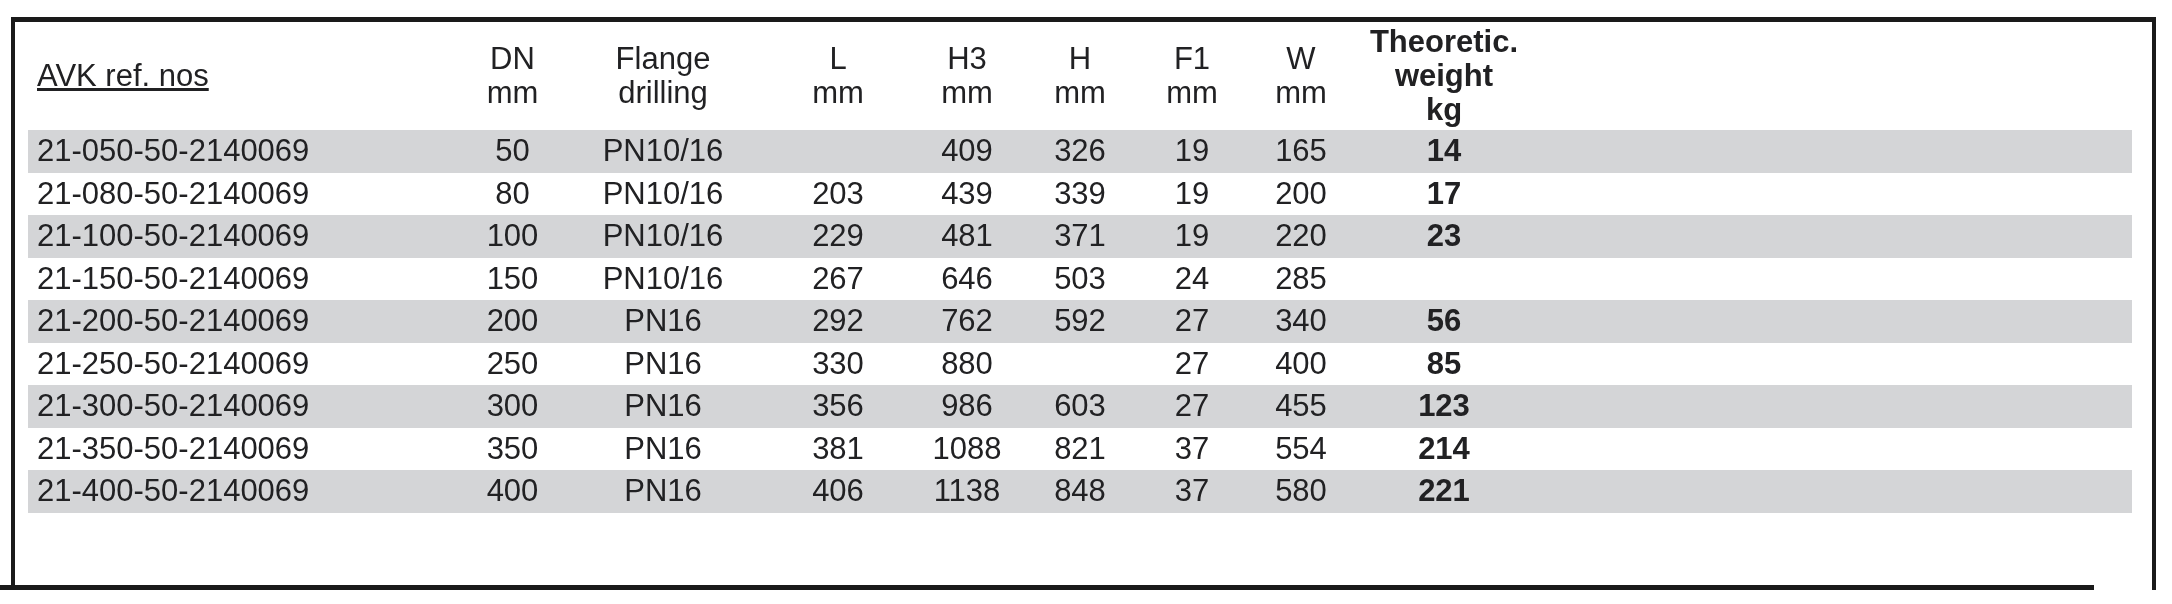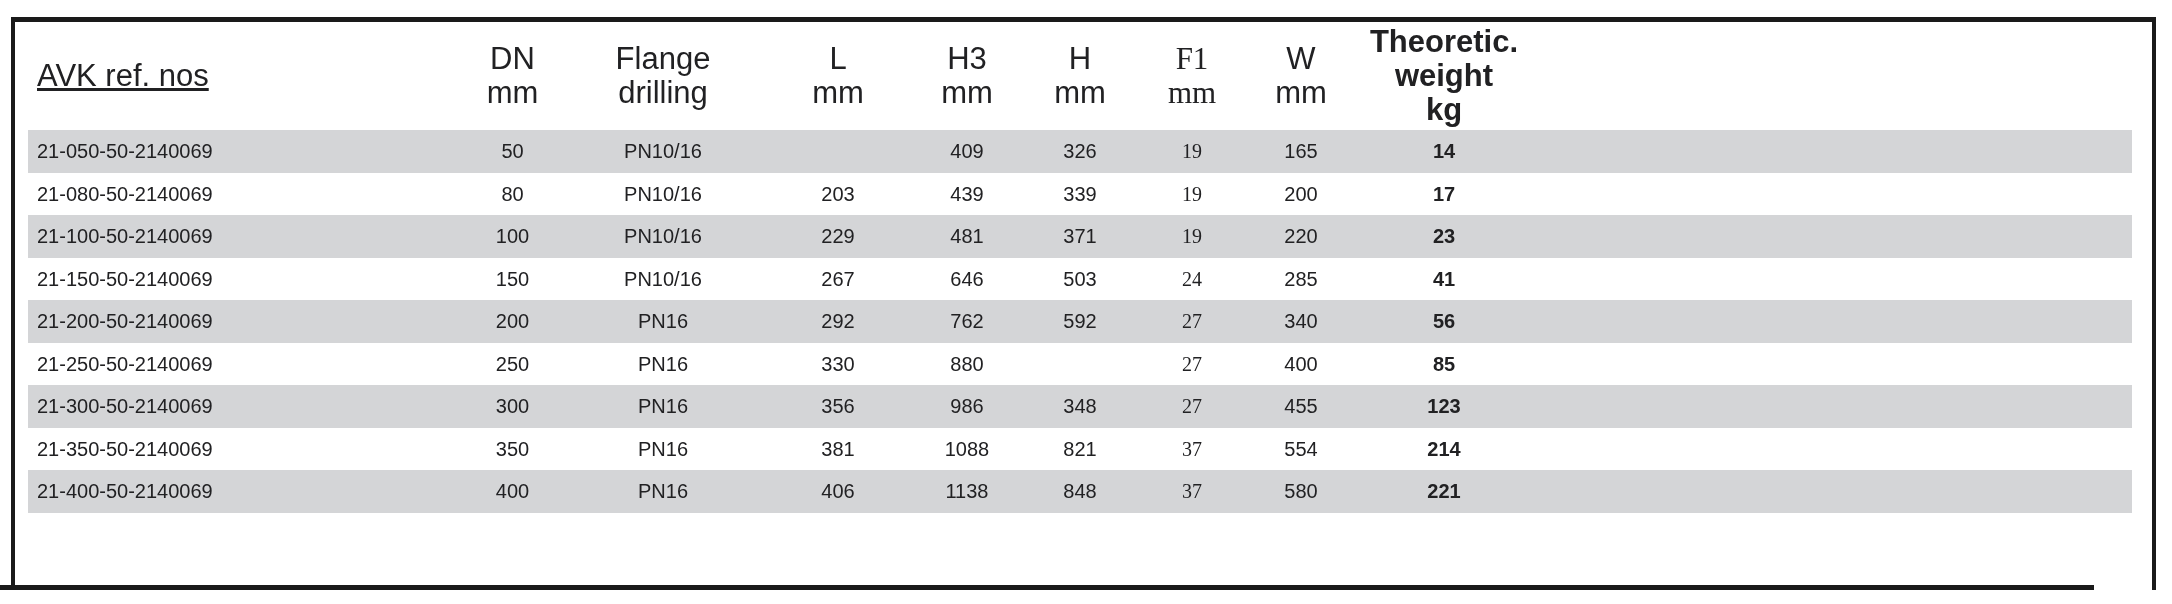--- a/index.html
+++ b/index.html
@@ -48,39 +48,39 @@
     white-space:pre-line;
   }
   .header-cell.c0{
     text-align:left;
     padding-left:9px;
     white-space:normal;
     text-decoration:underline;
   }
   .body-row{
     height:42.5px;
-    font-size:20px;
+    font-size:31px;
     line-height:42.5px;
   }
   .body-row:nth-child(odd){
     background:var(--zebra);
   }
   .cell{
     text-align:center;
     white-space:nowrap;
     overflow:visible;
   }
   .cell.c0{text-align:left;padding-left:9px;}
   .c0{grid-column:1;}
   .c1{grid-column:2;}
   .c2{grid-column:3;text-align:center;}
   .c3{grid-column:5;}
   .c4{grid-column:6;}
   .c5{grid-column:7;}
-  .c6{grid-column:8;font-family:Liberation Serif, serif;}
+  .c6{grid-column:8;}
   .c7{grid-column:9;}
   .c8{grid-column:10;font-weight:bold;}
 </style>
 </head>
 <body>
 
 <div class="table-box">
   <div class="inner">
 
     <div class="grid header-row">
@@ -142,21 +142,20 @@
 
   <div class="grid body-row">
     <div class="cell c0">21-150-50-2140069</div>
     <div class="cell c1">150</div>
     <div class="cell c2">PN10/16</div>
     <div class="cell c3">267</div>
     <div class="cell c4">646</div>
     <div class="cell c5">503</div>
     <div class="cell c6">24</div>
     <div class="cell c7">285</div>
-    <div class="cell c8">41</div>
   </div>
 
   <div class="grid body-row">
     <div class="cell c0">21-200-50-2140069</div>
     <div class="cell c1">200</div>
     <div class="cell c2">PN16</div>
     <div class="cell c3">292</div>
     <div class="cell c4">762</div>
     <div class="cell c5">592</div>
     <div class="cell c6">27</div>
@@ -174,21 +173,21 @@
     <div class="cell c7">400</div>
     <div class="cell c8">85</div>
   </div>
 
   <div class="grid body-row">
     <div class="cell c0">21-300-50-2140069</div>
     <div class="cell c1">300</div>
     <div class="cell c2">PN16</div>
     <div class="cell c3">356</div>
     <div class="cell c4">986</div>
-    <div class="cell c5">348</div>
+    <div class="cell c5">603</div>
     <div class="cell c6">27</div>
     <div class="cell c7">455</div>
     <div class="cell c8">123</div>
   </div>
 
   <div class="grid body-row">
     <div class="cell c0">21-350-50-2140069</div>
     <div class="cell c1">350</div>
     <div class="cell c2">PN16</div>
     <div class="cell c3">381</div>

